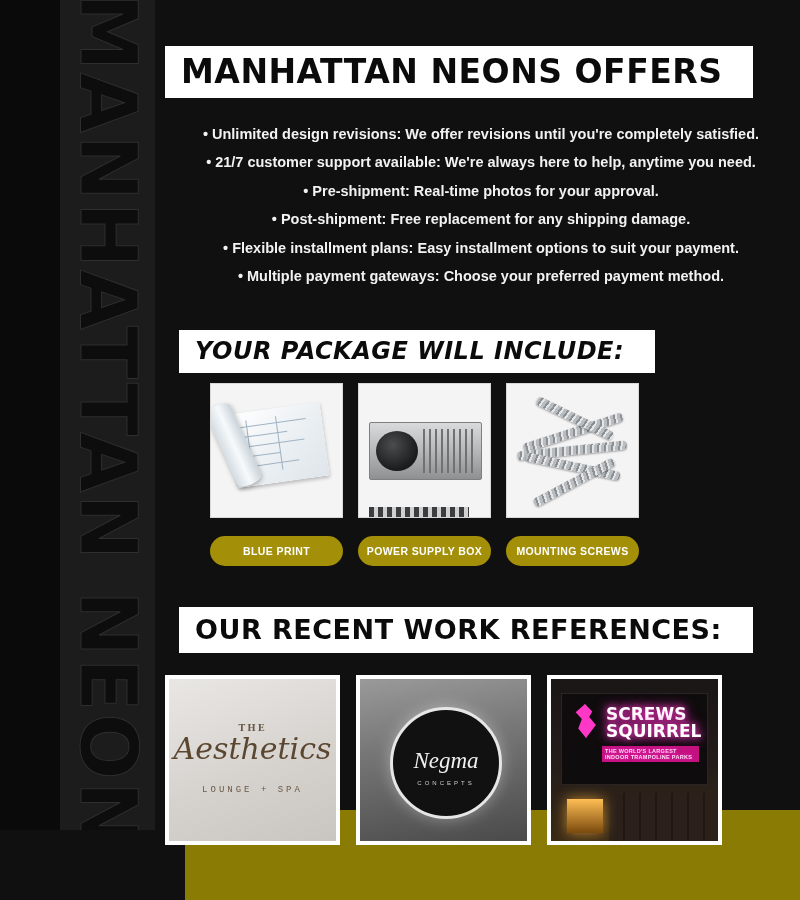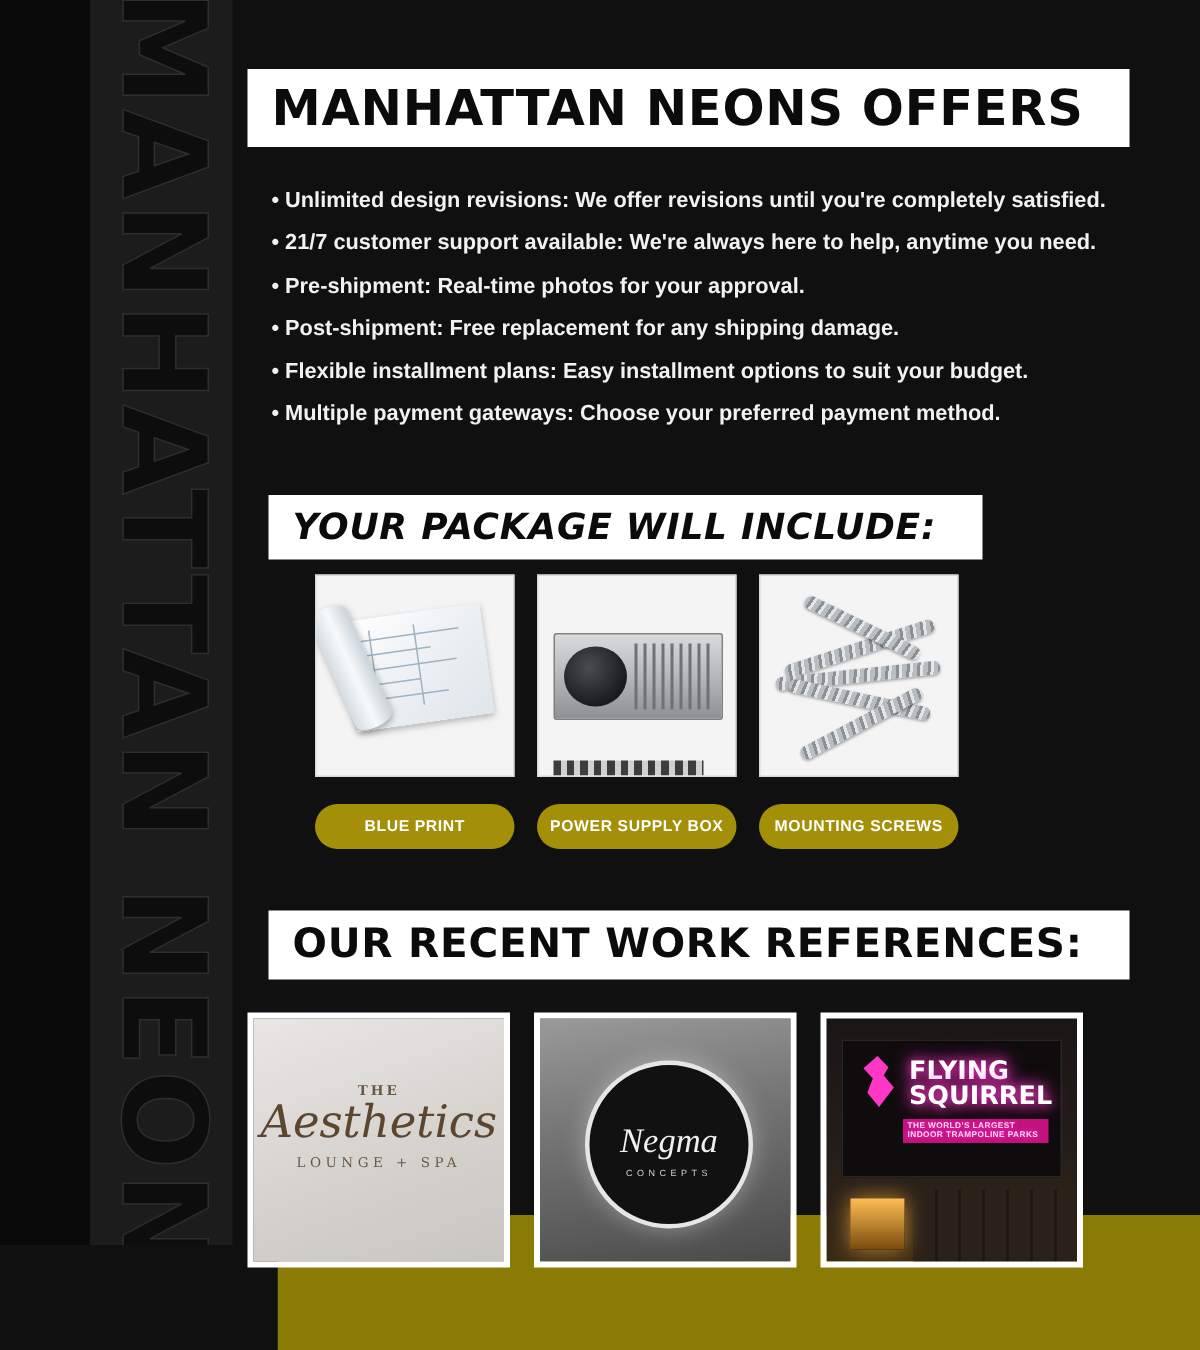--- a/index.html
+++ b/index.html
@@ -88,22 +88,23 @@
   #title-package { font-size: 24px; font-style: italic; }
   #title-refs { font-size: 27px; }
 
   .title-wrap-main { position: absolute; left: 10px; top: 46px; }
   .title-wrap-package { position: absolute; left: 24px; top: 330px; }
   .title-wrap-refs { position: absolute; left: 24px; top: 607px; }
 
   
   .offers {
     position: absolute;
-    left: 26px; top: 127px;
+    left: 16px; top: 127px;
     width: 620px;
+    text-align: center;
   }
   .offer-item {
     color: #f2f2f2;
     font-size: 14.5px;
     font-weight: 700;
     line-height: 1.1;
     margin-bottom: 12.5px;
     white-space: nowrap;
   }
   .offer-item .bullet { margin-right: 4px; }
@@ -207,21 +208,21 @@
   
   .ref1 { background: linear-gradient(160deg,#e9e7e4 0%,#d6d3cf 55%,#c9c5c0 100%); }
   .ref1 .brand {
     position: absolute; left: 0; right: 0; top: 44px;
     text-align: center;
     font-family: "DejaVu Serif", serif;
     color: #4a3b2c;
   }
   .ref1 .t-small { font-size: 9px; letter-spacing: 2px; color: #6b5946; font-weight: bold; }
   .ref1 .t-script { font-size: 30px; font-style: italic; line-height: 1.05; color: #5b4630; }
-  .ref1 .t-sub { font-size: 9px; letter-spacing: 3px; margin-top: 6px; color: #6b5946; }
+  .ref1 .t-sub { font-size: 9px; letter-spacing: 3px; margin-top: 20px; color: #6b5946; font-family: Liberation Mono, monospace; }
 
   
   .ref2 { background: linear-gradient(170deg,#9a9a9a 0%,#767676 40%,#4a4a4a 100%); }
   .ref2 .disc {
     position: absolute; left: 30px; top: 28px;
     width: 112px; height: 112px; border-radius: 50%;
     background: #111;
     border: 3px solid #e6e6e6;
     box-shadow: 0 0 16px rgba(255,255,255,.35);
   }
@@ -313,21 +314,21 @@
       <div class="offer-item">
         <span class="bullet">•</span><span>21/7 customer support available: We're always here to help, anytime you need.</span>
       </div>
       <div class="offer-item">
         <span class="bullet">•</span><span>Pre-shipment: Real-time photos for your approval.</span>
       </div>
       <div class="offer-item">
         <span class="bullet">•</span><span>Post-shipment: Free replacement for any shipping damage.</span>
       </div>
       <div class="offer-item">
-        <span class="bullet">•</span><span>Flexible installment plans: Easy installment options to suit your budget.</span>
+        <span class="bullet">•</span><span>Flexible installment plans: Easy installment options to suit your payment.</span>
       </div>
       <div class="offer-item">
         <span class="bullet">•</span><span>Multiple payment gateways: Choose your preferred payment method.</span>
       </div>
     </div>
 
     <div class="title-wrap-package">
       <div id="title-package" class="heading-bar">YOUR PACKAGE WILL INCLUDE:</div>
     </div>
 
@@ -401,21 +402,21 @@
       <div class="ref-card ref2">
         <div class="disc">
           <span>Negma</span>
           <small>CONCEPTS</small>
         </div>
       </div>
 
       <div class="ref-card ref3">
         <div class="board">
           <div class="squirrel"></div>
-          <div class="fs-title">FLYING</div>
+          <div class="fs-title">SCREWS</div>
           <div class="fs-sq">SQUIRREL</div>
           <div class="fs-tag">THE WORLD'S LARGEST INDOOR TRAMPOLINE PARKS</div>
         </div>
         <div class="wall"></div>
         <div class="glow-window"></div>
       </div>
 
     </div>
 
   </div>

